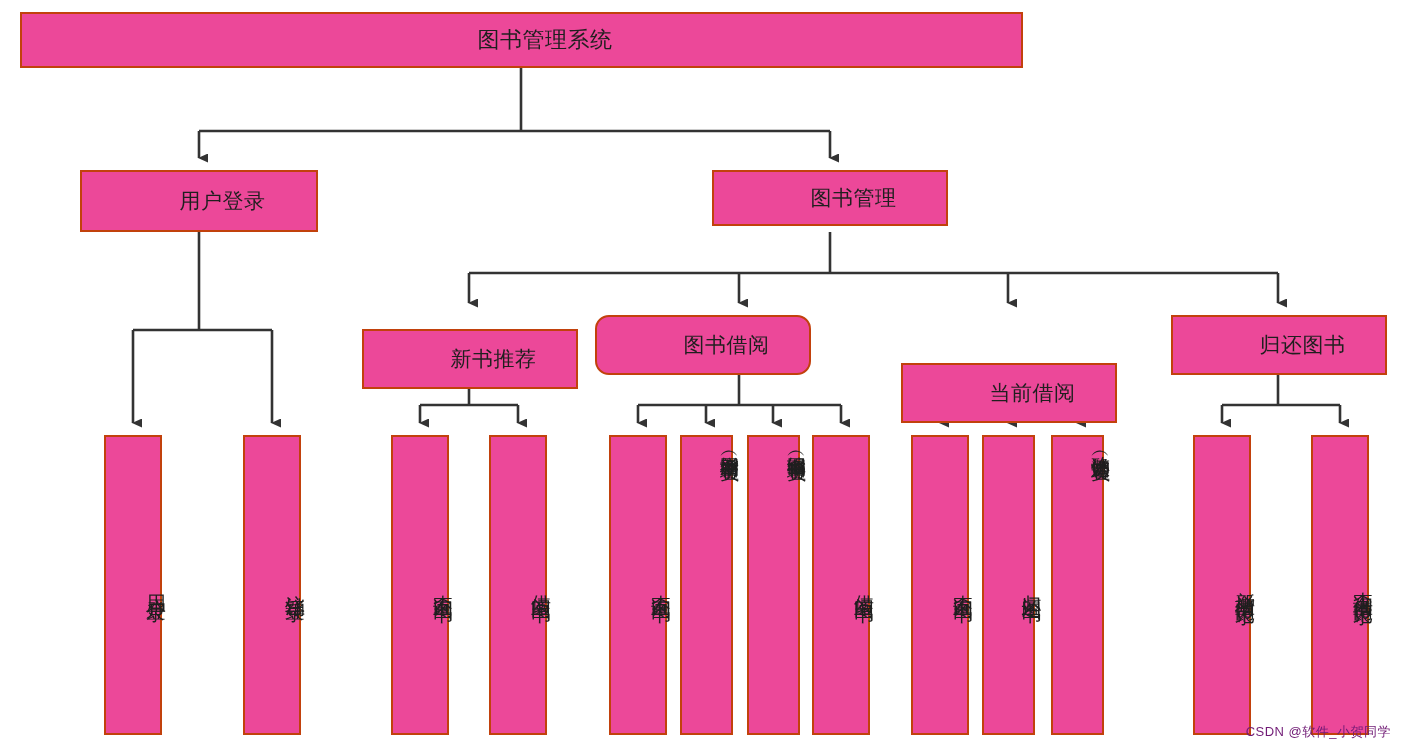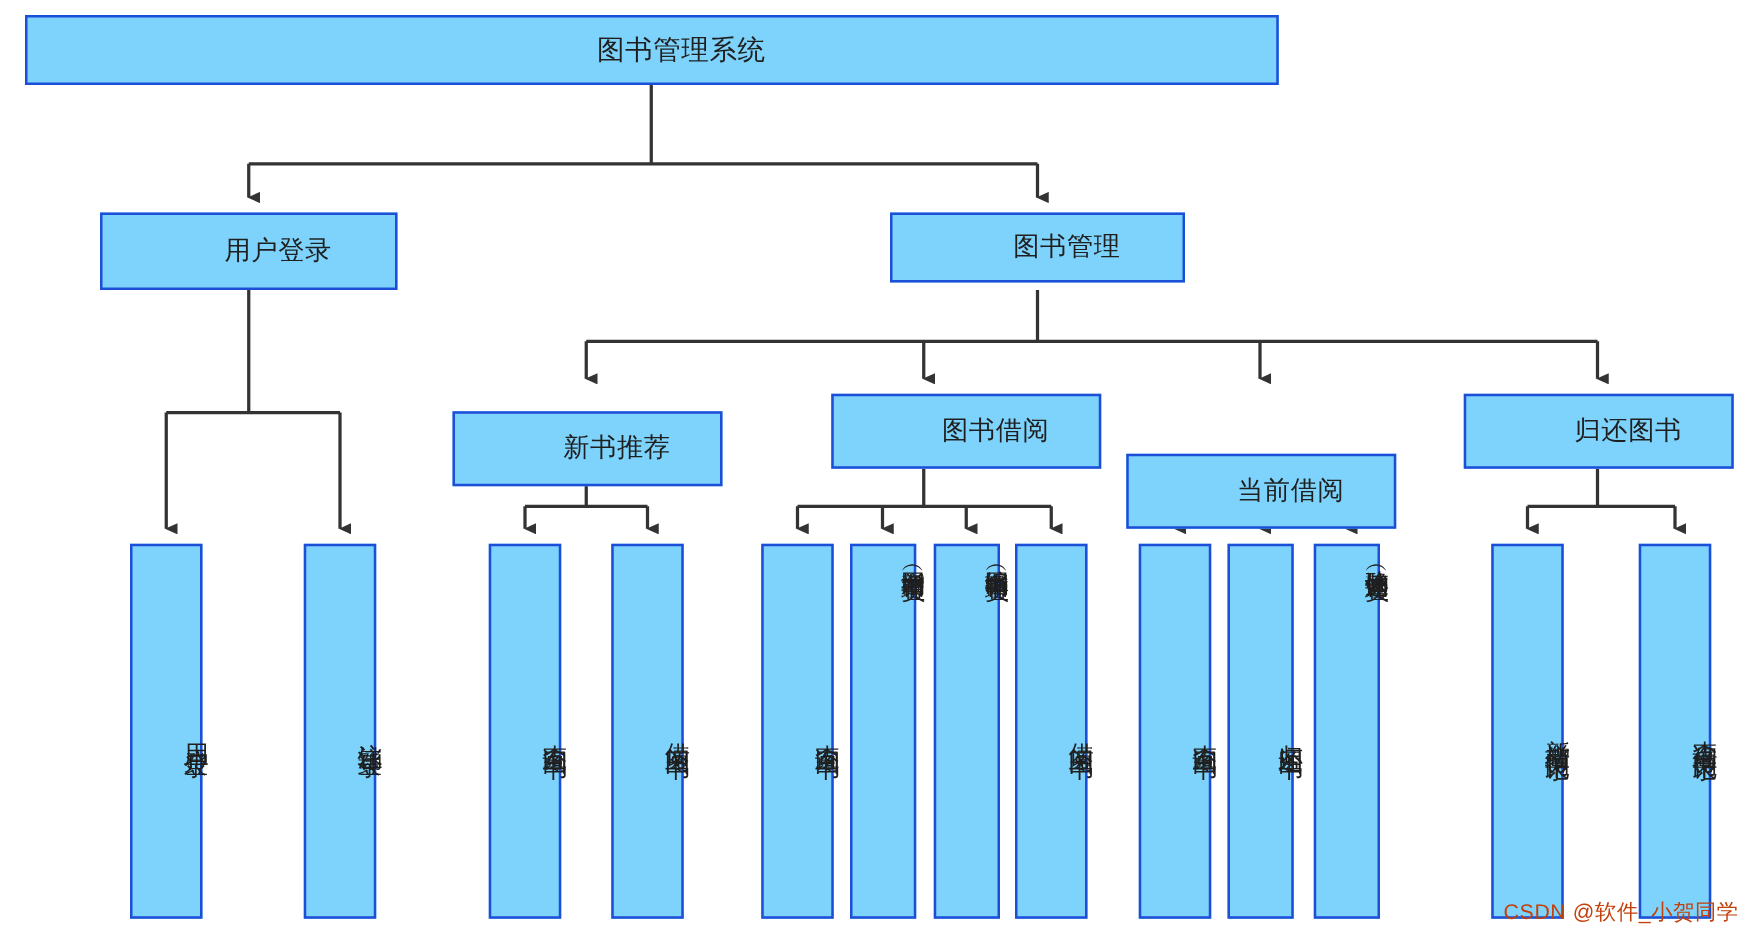--- a/index.html
+++ b/index.html
@@ -22,22 +22,22 @@
     position: absolute;
     left: 0;
     top: 0;
     width: 1405px;
     height: 747px;
     pointer-events: none;
   }
   .node {
     position: absolute;
     box-sizing: border-box;
-    background: #7dd3fc;
-    border: 2px solid #1d4ed8;
+    background: #ec4899;
+    border: 2px solid #c2410c;
     display: flex;
     align-items: center;
     justify-content: center;
     color: #1f1f1f;
     z-index: 2;
     padding-left: 47px;
   }
   .node-label {
     display: block;
     text-align: center;
@@ -74,22 +74,22 @@
     letter-spacing: 1px;
   }
   .node.vertical.center-text {
     align-items: center;
     padding-top: 0;
   }
   #watermark {
     position: absolute;
     right: 14px;
     bottom: 6px;
-    font-size: 17px;
-    color: #c2410c;
+    font-size: 13px;
+    color: #701a75;
     letter-spacing: 0.5px;
     white-space: nowrap;
     z-index: 5;
   }
 </style>
 </head>
 <body>
 
 <div id="diagram-root">
 
@@ -152,21 +152,21 @@
   <div class="node horizontal" style="left:80px; top:170px; width:238px; height:62px;">
     <span class="node-label">用户登录</span>
   </div>
   <div class="node horizontal" style="left:712px; top:170px; width:236px; height:56px;">
     <span class="node-label">图书管理</span>
   </div>
 
   <div class="node horizontal" style="left:362px; top:329px; width:216px; height:60px;">
     <span class="node-label">新书推荐</span>
   </div>
-  <div class="node horizontal" style="left:665px; top:315px; width:216px; height:60px;">
+  <div class="node horizontal" style="left:595px; top:315px; width:216px; height:60px;border-radius:14px;">
     <span class="node-label">图书借阅</span>
   </div>
   <div class="node horizontal" style="left:901px; top:315px; width:216px; height:60px;margin-top:48px;">
     <span class="node-label">当前借阅</span>
   </div>
   <div class="node horizontal" style="left:1171px; top:315px; width:216px; height:60px;">
     <span class="node-label">归还图书</span>
   </div>
 
   <div class="node vertical center-text" style="left:104px; top:435px; width:58px; height:300px;">

